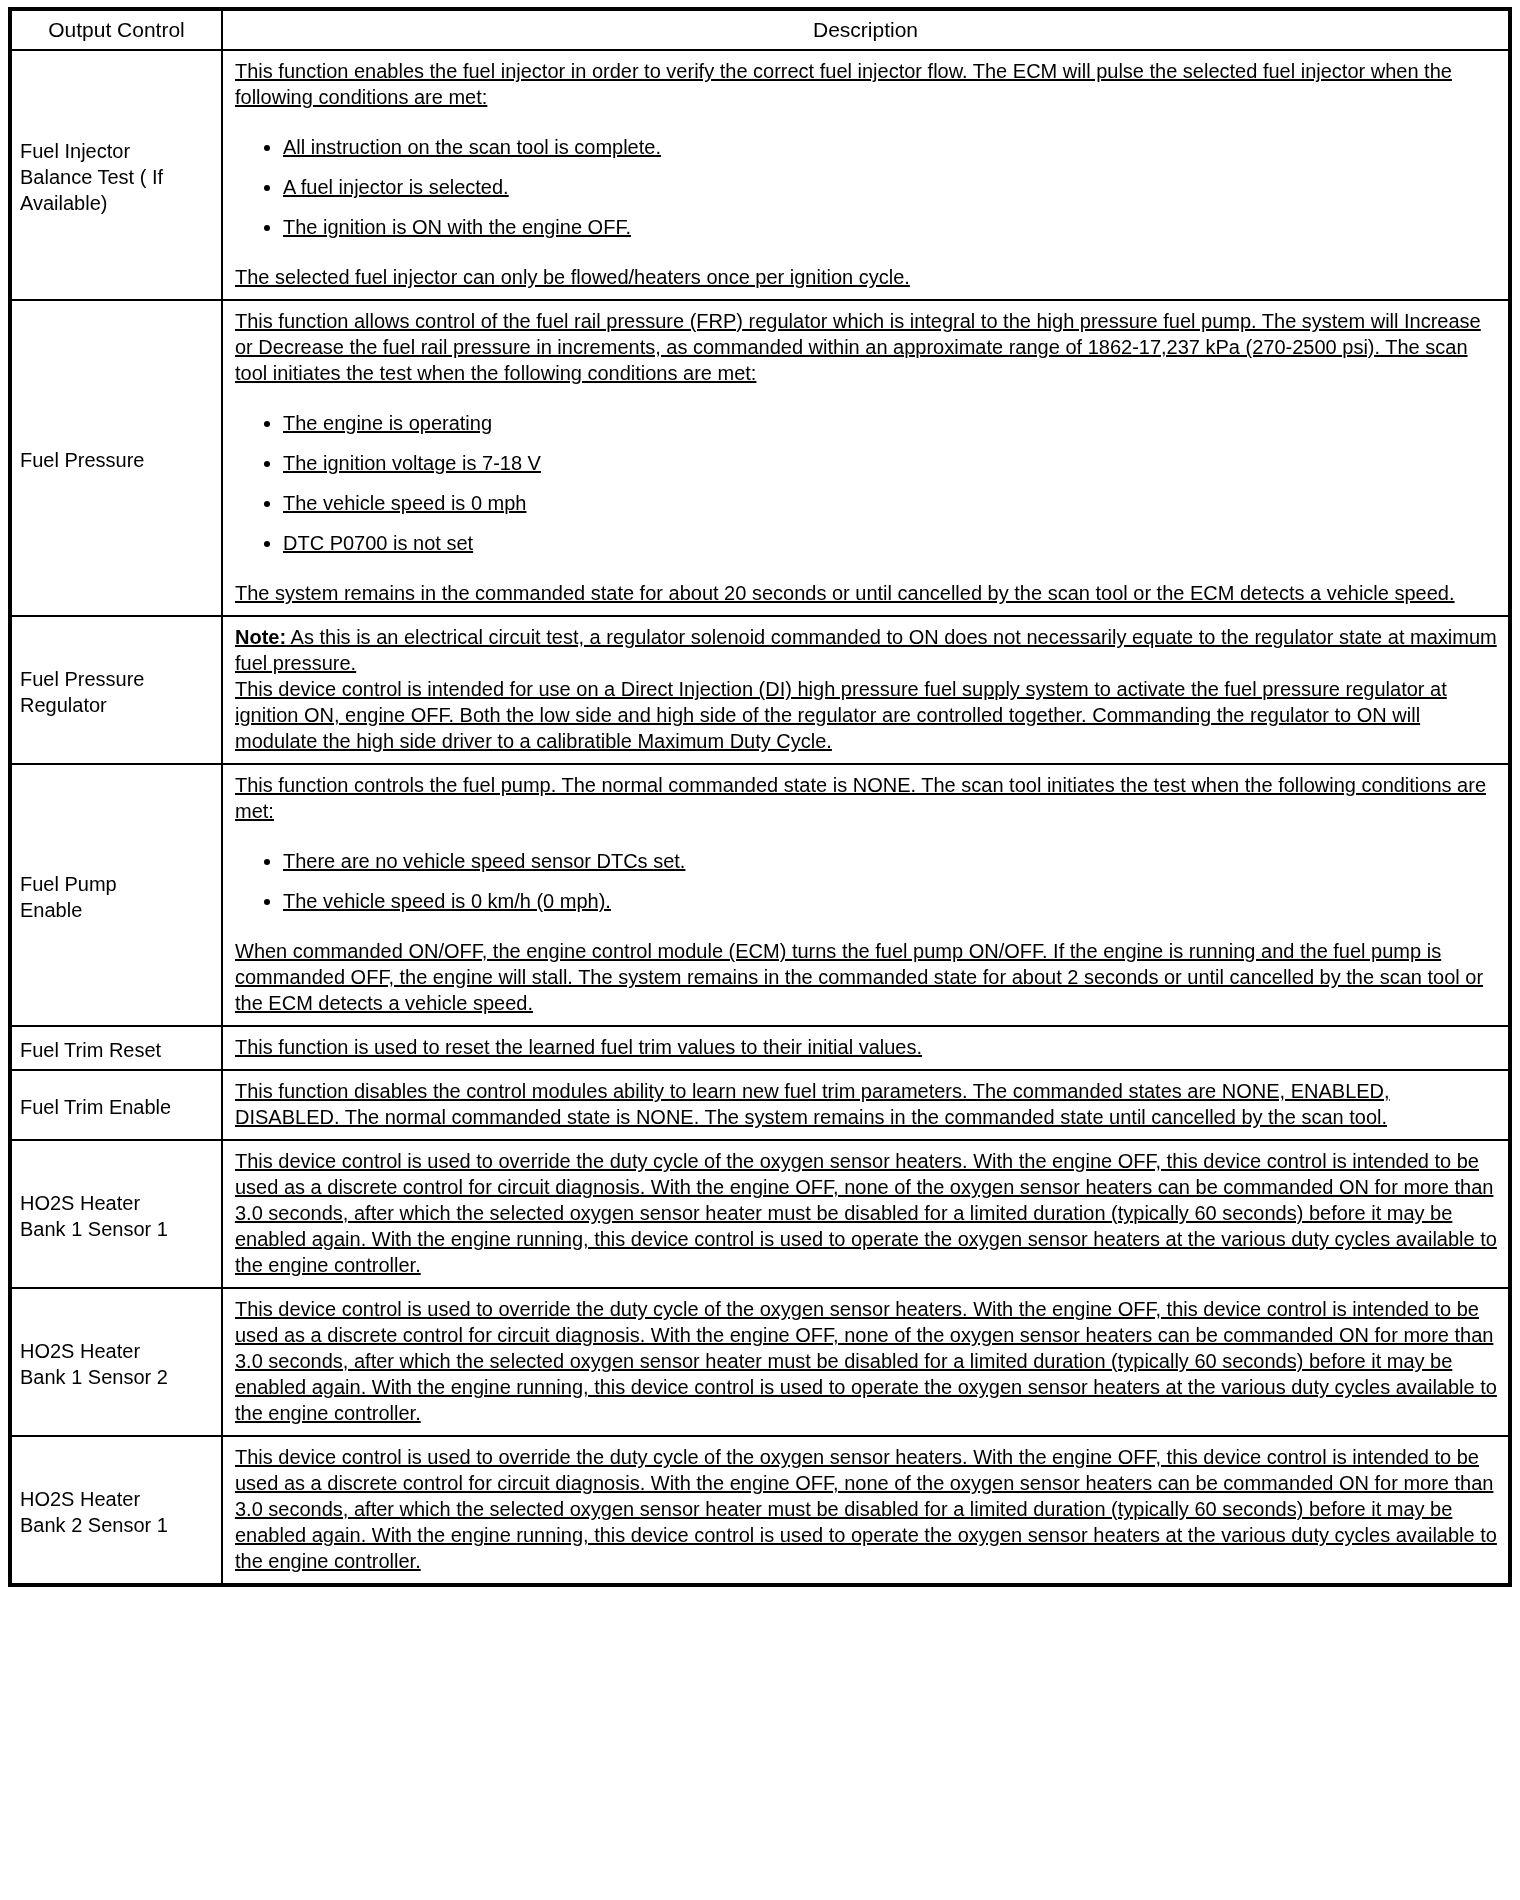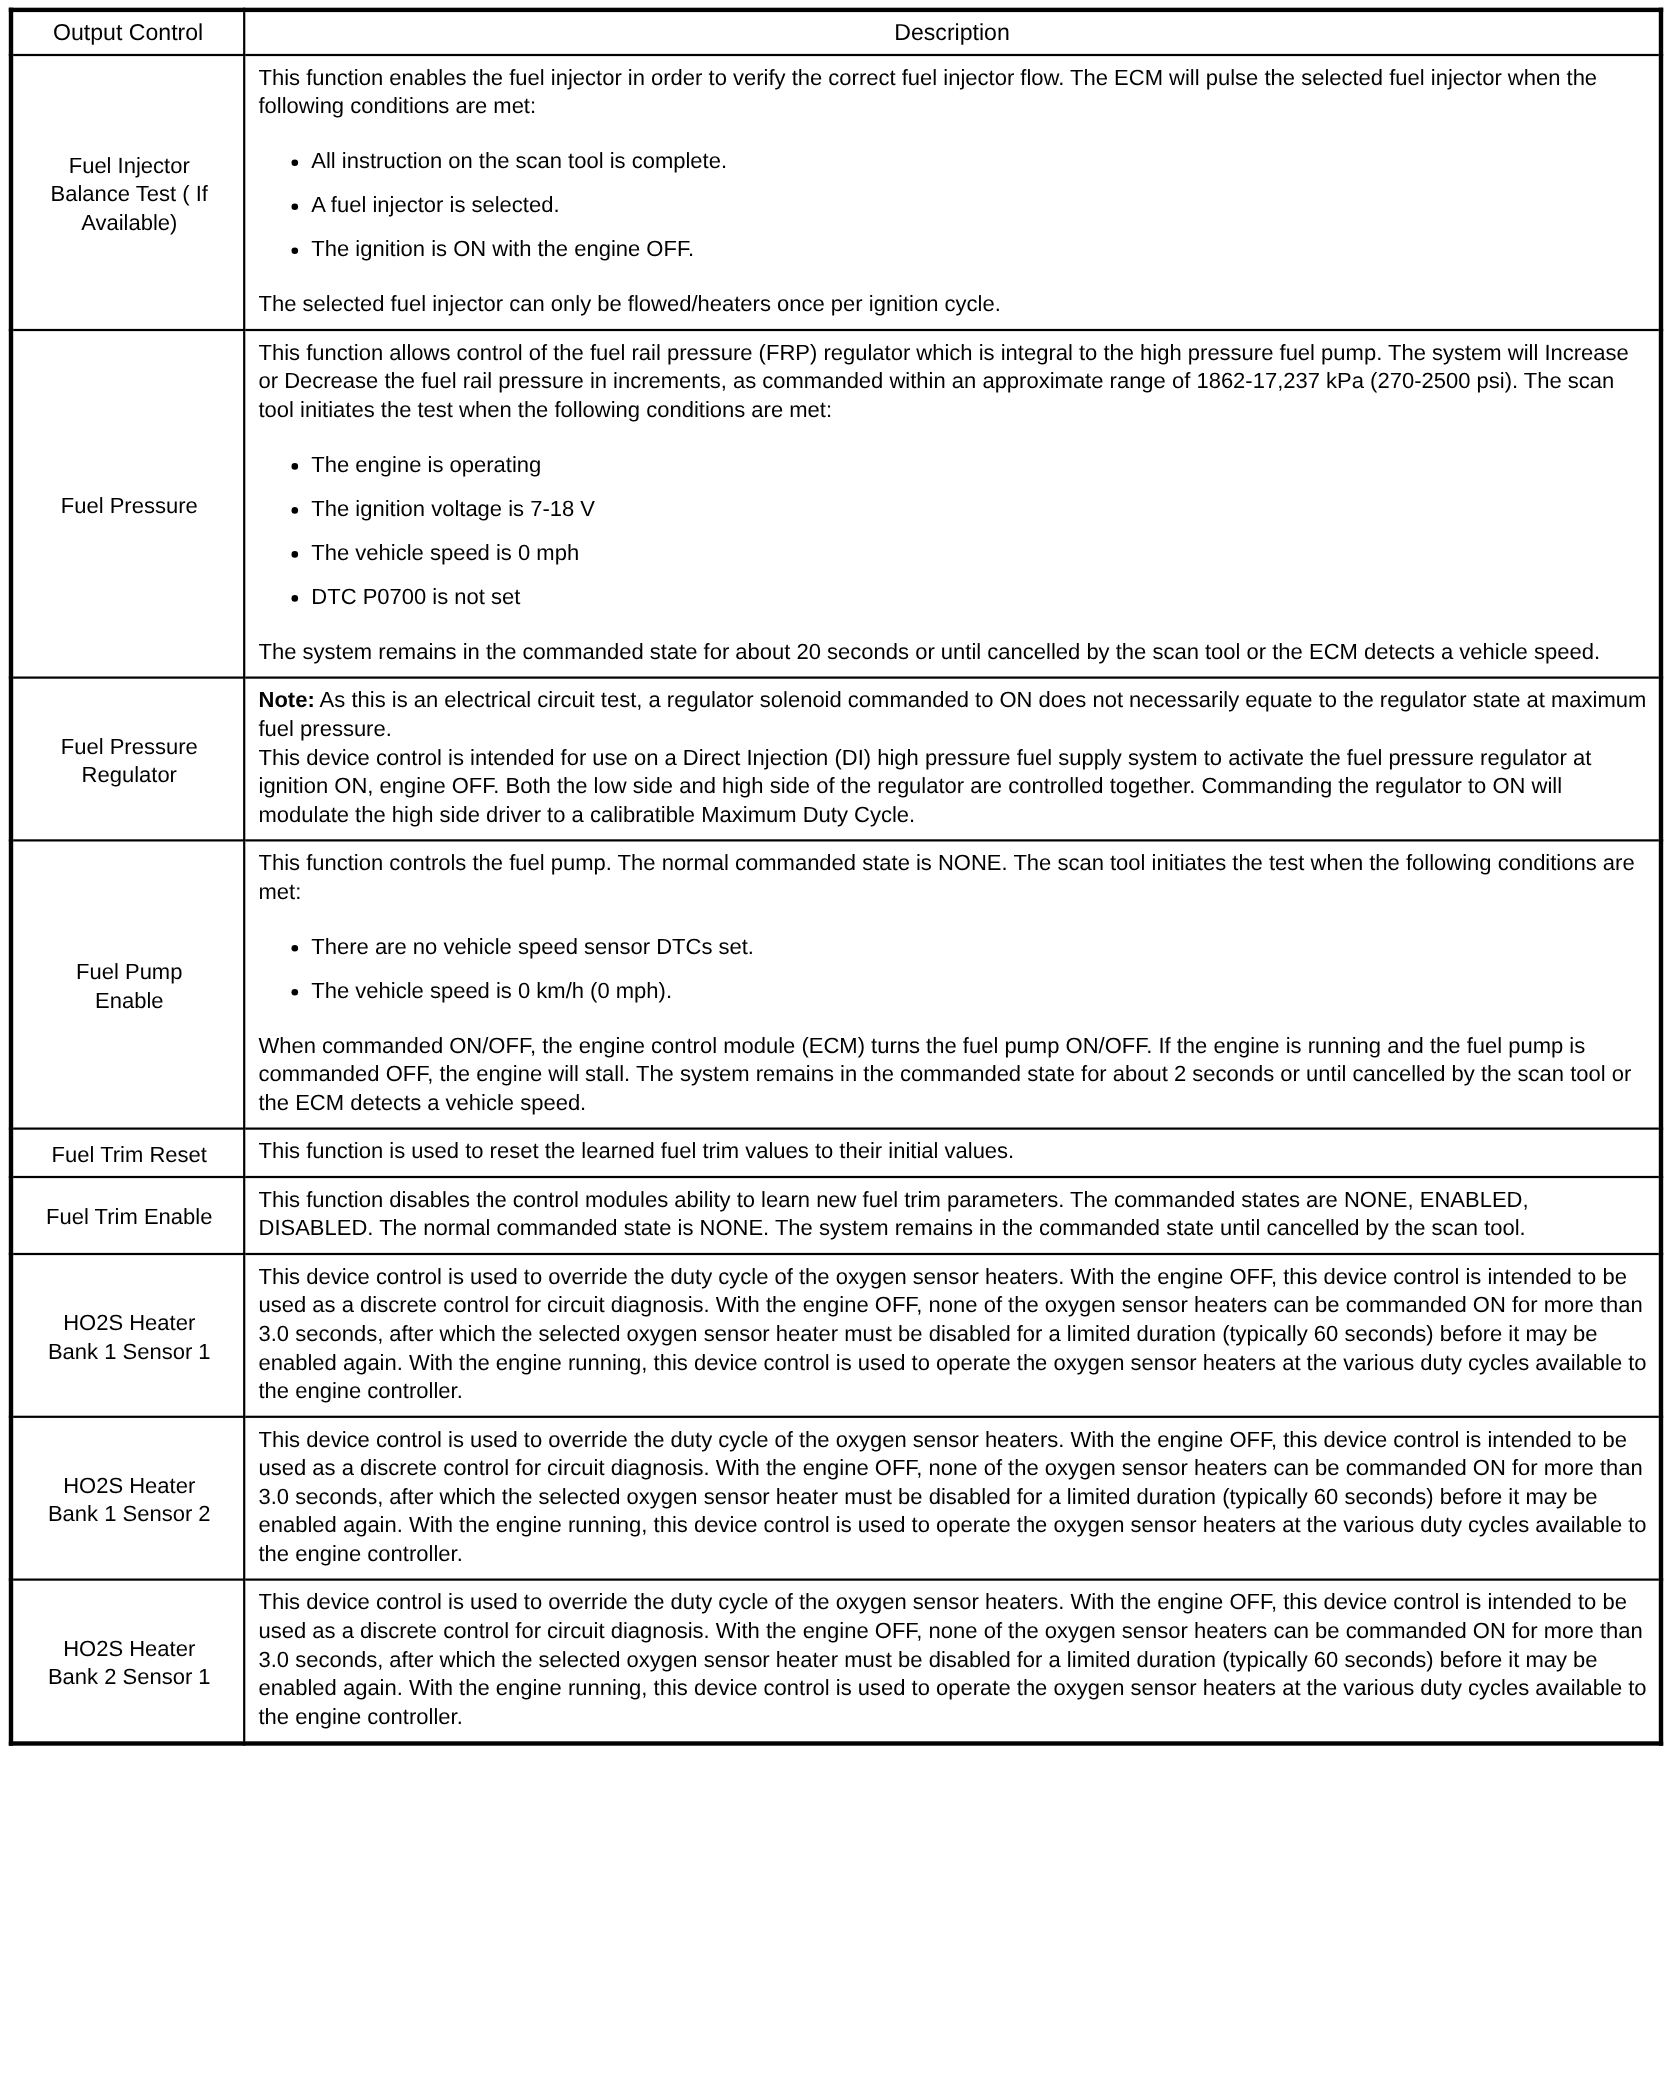--- a/index.html
+++ b/index.html
@@ -35,24 +35,24 @@
     line-height: 1.25;
   }
   td {
     font-size: 20px;
     line-height: 1.3;
     vertical-align: middle;
   }
   td.control-cell {
     padding: 5px 6px 2px 8px;
     white-space: pre-line;
-    text-align: center;
   }
   td.desc-cell {
     padding: 7px 10px 9px 12px;
+    text-decoration: underline;
   }
   td.desc-cell > * + * {
     margin-top: 24px;
   }
   td.desc-cell p {
     margin: 0;
   }
   td.desc-cell ul {
     margin: 24px 0;
     padding-left: 48px;

